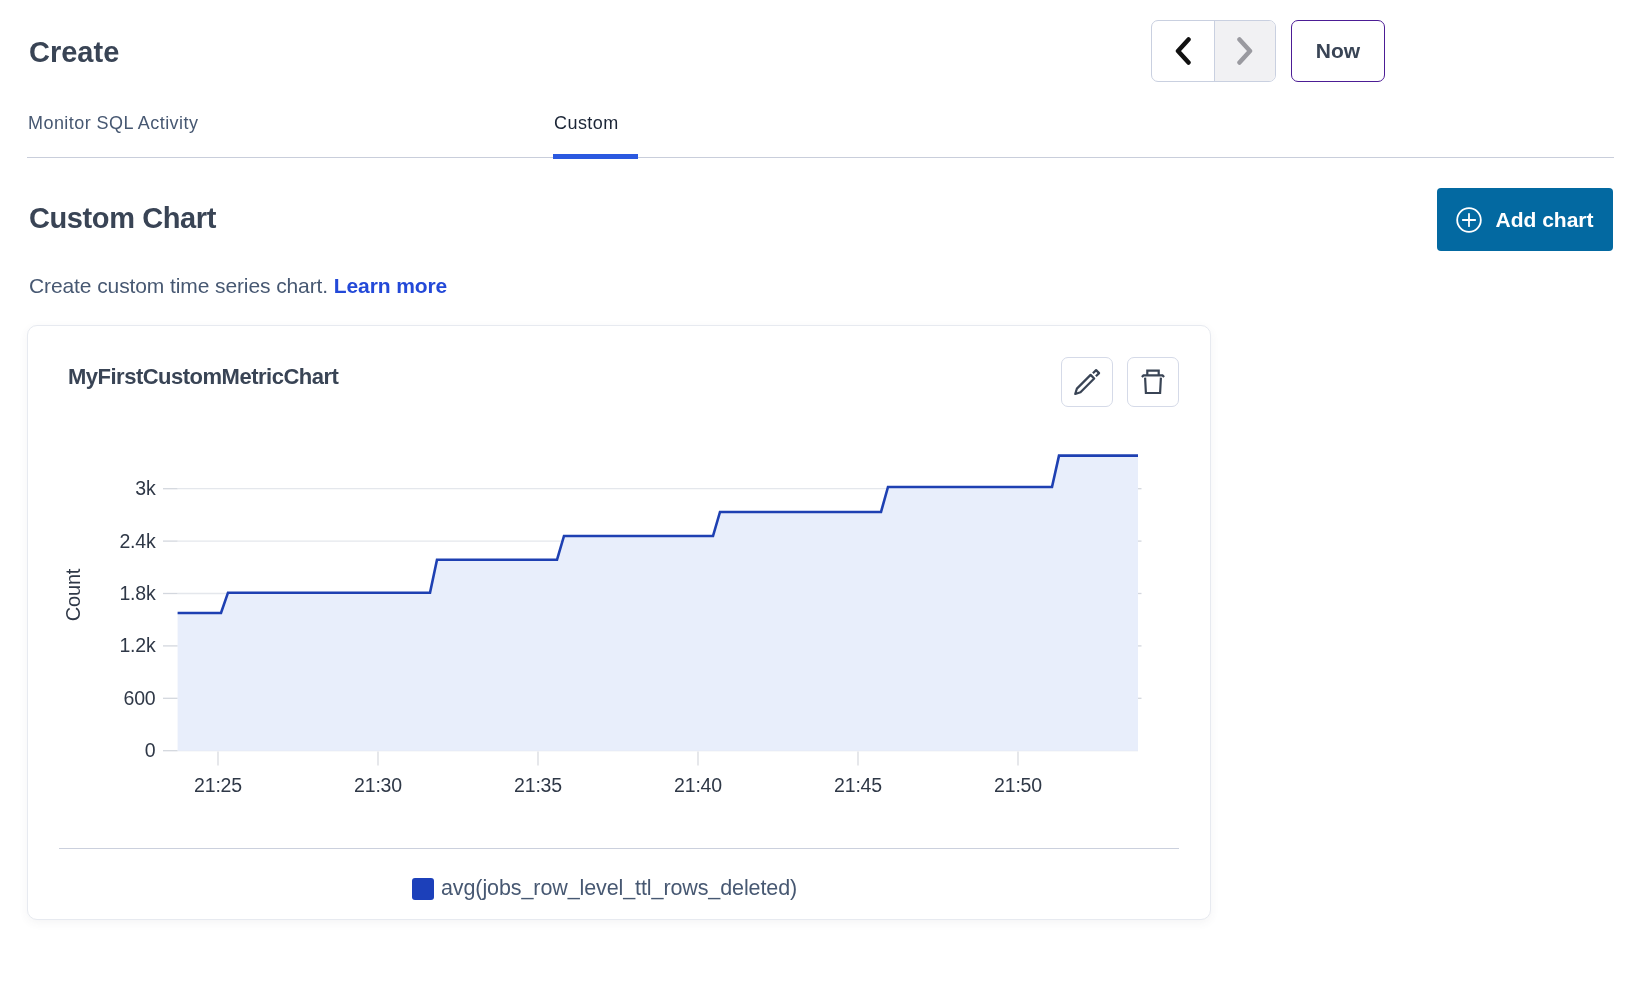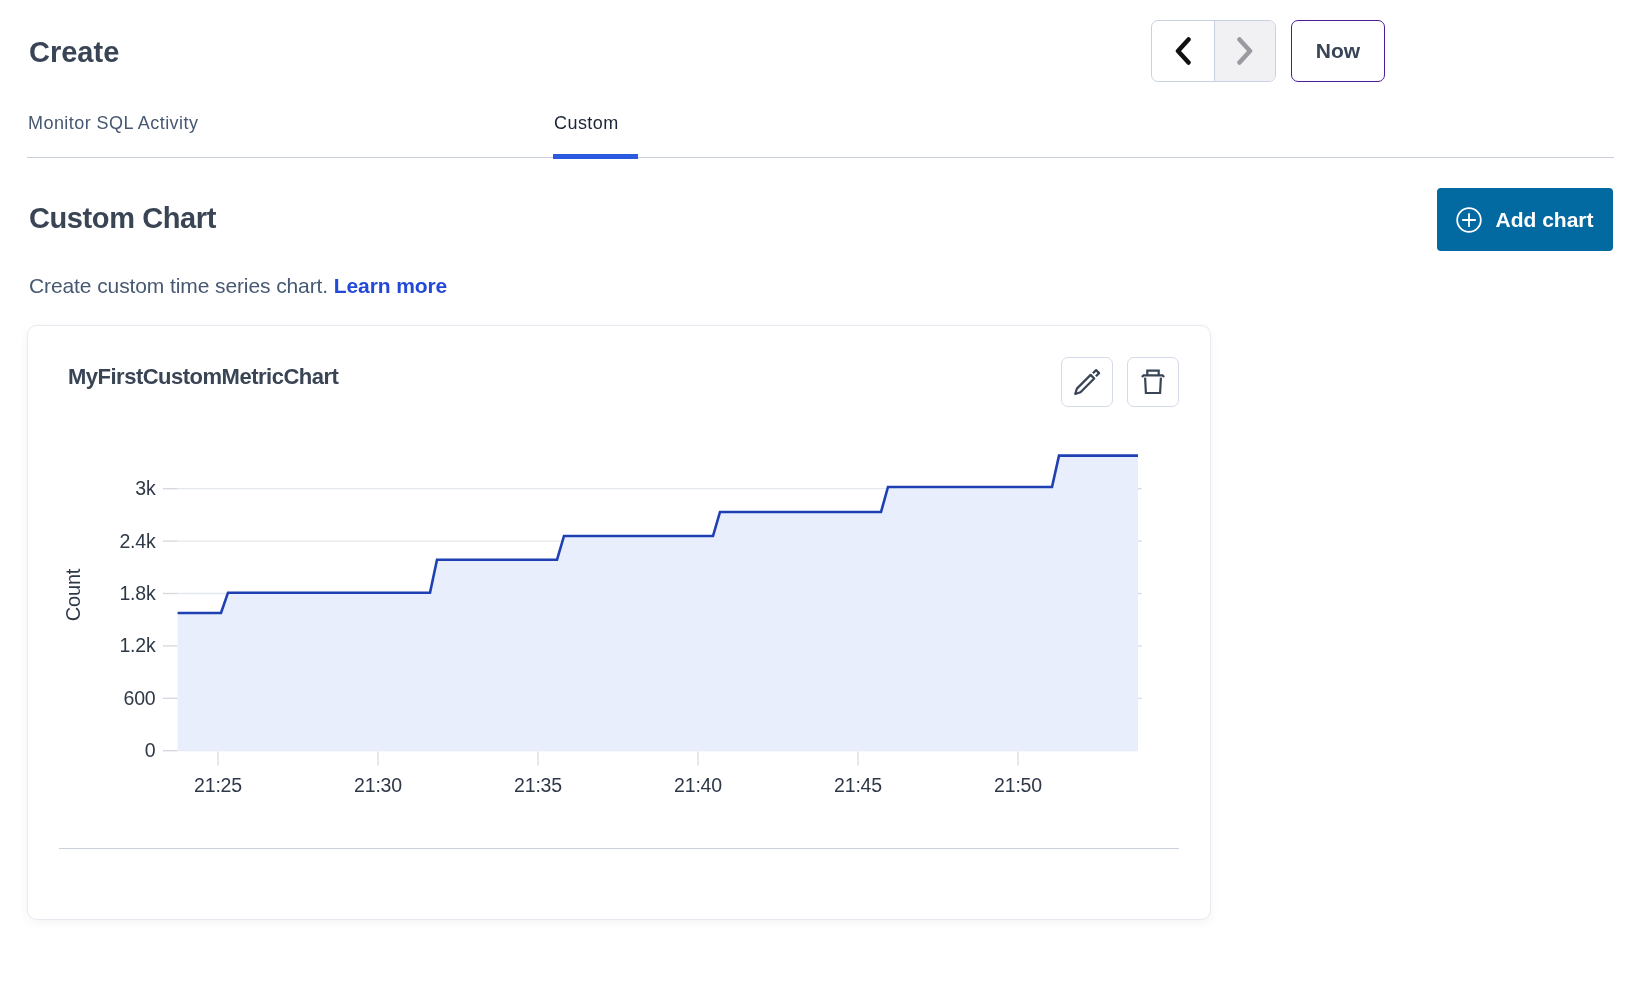--- a/index.html
+++ b/index.html
@@ -146,13 +146,17 @@
       <text x="351" y="462" text-anchor="middle">21:30</text>
       <text x="511" y="462" text-anchor="middle">21:35</text>
       <text x="671" y="462" text-anchor="middle">21:40</text>
       <text x="831" y="462" text-anchor="middle">21:45</text>
       <text x="991" y="462" text-anchor="middle">21:50</text>
       <text x="53" y="265" text-anchor="middle" transform="rotate(-90 53 265)" font-size="20">Count</text>
     </g>
   </svg>
 
   <div class="abs legendrow"></div>
+  <div class="abs legenditem">
+    <div class="legendsq"></div>
+    <span class="legendtext">avg(jobs_row_level_ttl_rows_deleted)</span>
+  </div>
 </div>
 
 </body></html>

